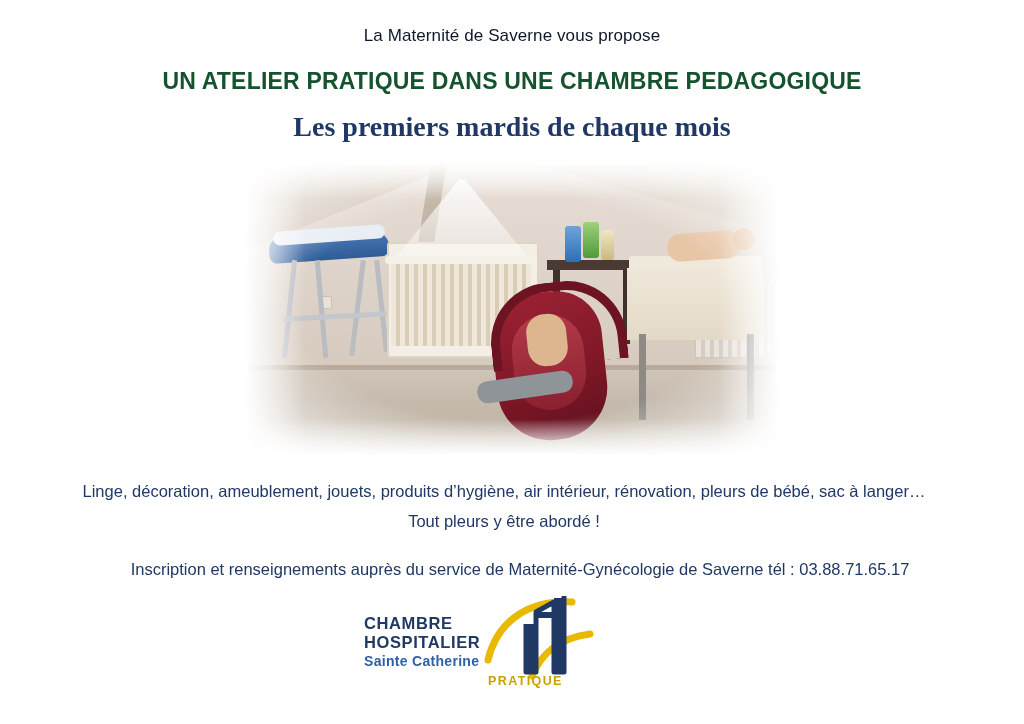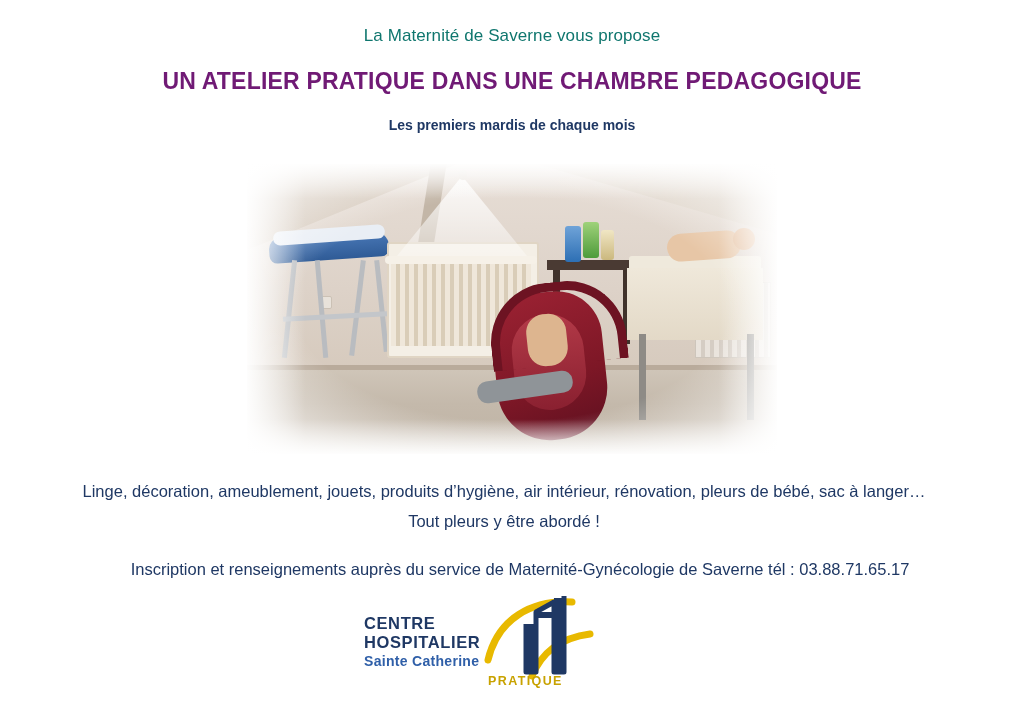--- a/index.html
+++ b/index.html
@@ -20,35 +20,36 @@
     box-sizing: border-box;
   }
 
   
   .header {
     text-align: center;
     padding-top: 26px;
   }
   .kicker {
     font-size: 17px;
-    color: #0f766e;
+    color: #0f172a;
     letter-spacing: 0.1px;
   }
   .title {
     font-size: 23px;
     font-weight: bold;
-    color: #701a75;
+    color: #14532d;
     margin-top: 22px;
     letter-spacing: 0.2px;
   }
   .subtitle {
-    font-size: 14px;
+    font-size: 28px;
     font-weight: bold;
     color: #1f3864;
-    margin-top: 22px;
+    margin-top: 16px;
+    font-family: Liberation Serif, serif;
   }
 
   
   .photo-wrap {
     position: absolute;
     left: 247px;
     top: 164px;
     width: 530px;
     height: 290px;
   }
@@ -419,21 +420,21 @@
 
   <div class="body-text">
     <div class="topics">Linge, décoration, ameublement, jouets, produits d’hygiène, air intérieur, rénovation, pleurs de bébé, sac à langer…</div>
     <div class="topics">Tout pleurs y être abordé !</div>
   </div>
 
   <div class="contact">Inscription et renseignements auprès du service de Maternité-Gynécologie de Saverne tél : 03.88.71.65.17</div>
 
   <div class="logo">
     <div class="logo-text">
-      <div class="logo-l1">CENTRE</div>
+      <div class="logo-l1">CHAMBRE</div>
       <div class="logo-l2">HOSPITALIER</div>
       <div class="logo-l3">Sainte Catherine</div>
     </div>
 
     <svg class="logo-mark" viewBox="0 0 120 86">
       <path d="M8 66 C 18 24, 52 6, 92 8" fill="none" stroke="#e8b900" stroke-width="7" stroke-linecap="round"></path>
       <path d="M52 82 C 62 58, 80 44, 110 40" fill="none" stroke="#e8b900" stroke-width="7" stroke-linecap="round"></path>
       <path d="M46 30 L46 78 L56 78 L56 18 L74 8 L74 78 L84 78 L84 2" fill="none" stroke="#1f3864" stroke-width="5" stroke-linejoin="round"></path>
       <rect x="46" y="30" width="10" height="48" fill="#1f3864"></rect>
       <rect x="56" y="18" width="18" height="6" fill="#1f3864"></rect>

